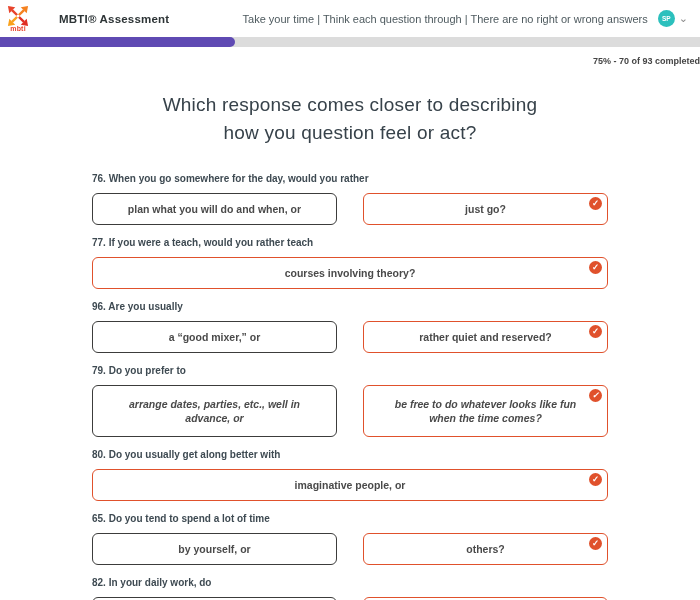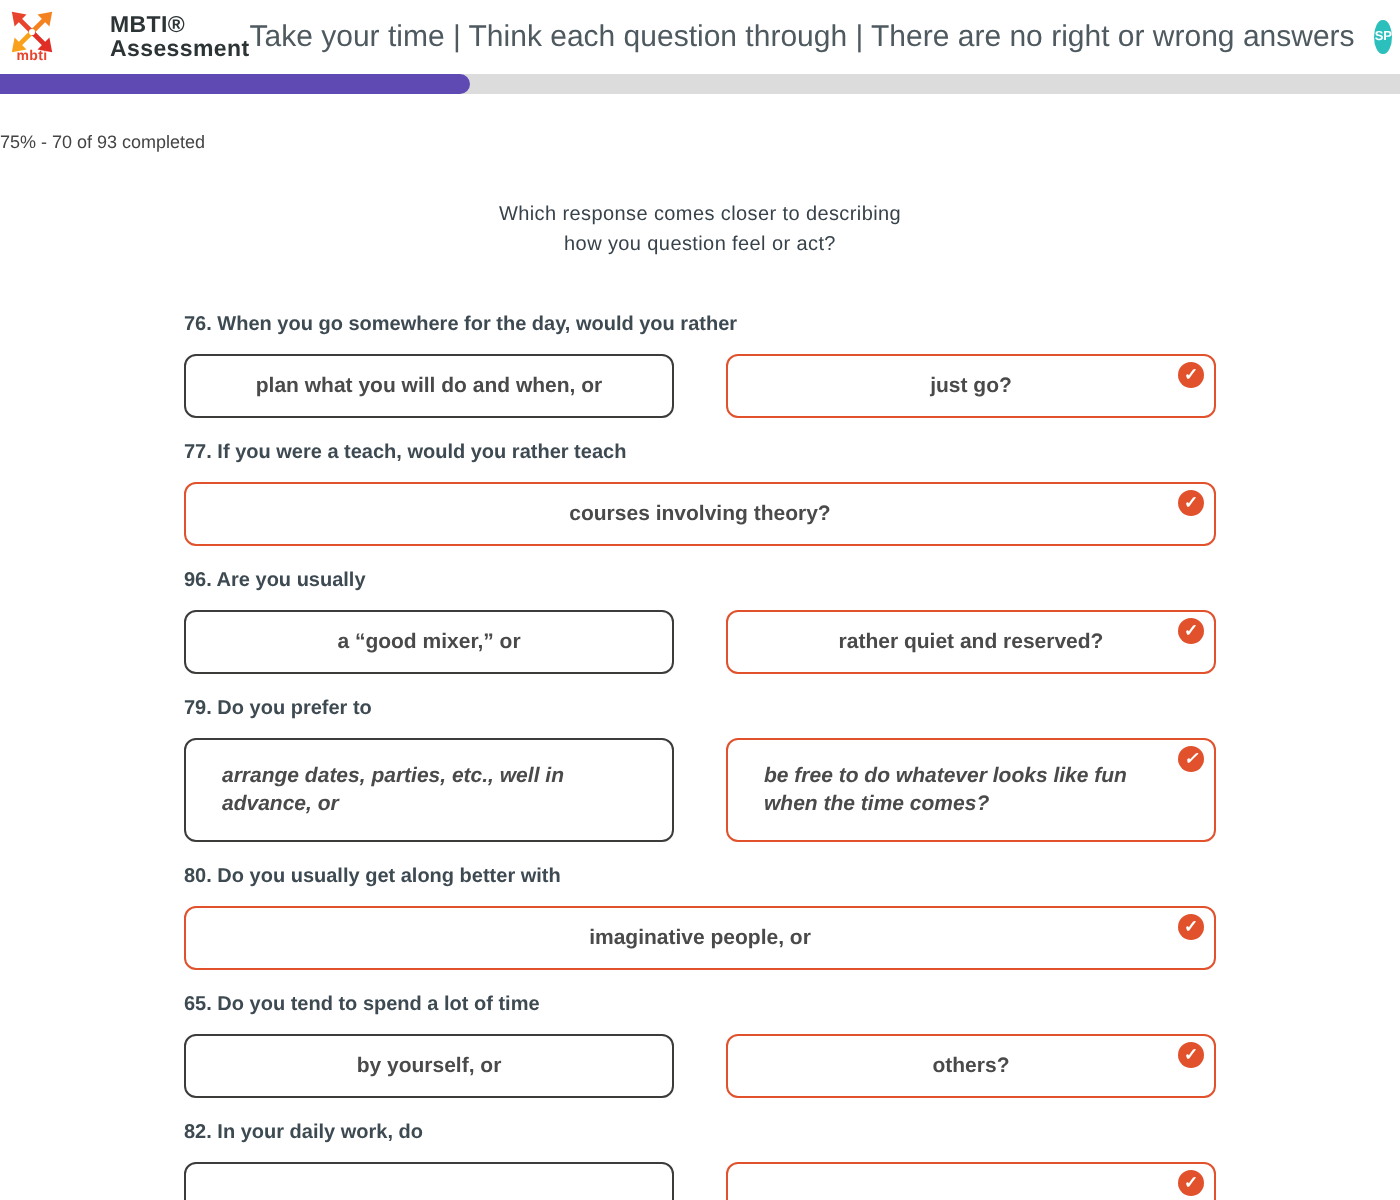--- a/index.html
+++ b/index.html
@@ -1,48 +1,48 @@
 <!DOCTYPE html>
 <html><head>
 <meta charset="utf-8">
 <style>
   * { margin: 0; padding: 0; box-sizing: border-box; }
   html, body { width: 700px; height: 600px; overflow: hidden; background: #fff;
     font-family: "Liberation Sans", sans-serif; }
 
   
-  .header { height: 37px; display: flex; align-items: center; padding: 0 12px 0 5px; background: #fff; }
+  .header { height: 37px; display: flex; align-items: center; padding: 0 12px 0 5px; background: #fff; justify-content: flex-end; }
   .logo { display: flex; flex-direction: column; align-items: center; width: 26px; margin-right: 28px; }
   .logo-word { font-size: 7px; font-weight: 700; color: #e8432c; margin-top: -2px; letter-spacing: 0.2px; }
   .app-title { font-size: 11.5px; font-weight: 600; color: #2d3436; letter-spacing: 0.2px; }
-  .tagline { margin-left: auto; font-size: 15px; color: #4e5a5f; white-space: nowrap; }
+  .tagline { margin-left: auto; font-size: 11px; color: #4e5a5f; white-space: nowrap; }
   .avatar { width: 17px; height: 17px; border-radius: 50%; background: #2cc0bd; color: #fff;
     font-size: 6.5px; font-weight: 700; display: flex; align-items: center; justify-content: center;
     margin-left: 10px; cursor: pointer; }
   .chev { font-size: 11px; color: #8a8a8a; margin-left: 4px; line-height: 0.5; cursor: pointer; }
 
   
   .progress-track { width: 100%; height: 10px; background: #dcdcdc; position: relative; }
   .progress-fill { height: 100%; background: #5f4ab3; border-radius: 0 10px 10px 0; }
-  .progress-label { text-align: left; font-size: 9px; font-weight: 400; color: #444; margin-top: 19px; }
+  .progress-label { text-align: right; font-size: 9px; font-weight: 700; color: #444; margin-top: 9px; }
 
   
-  .heading { text-align: center; margin-top: 25px; font-size: 10px; font-weight: 500;
+  .heading { text-align: center; margin-top: 25px; font-size: 19px; font-weight: 500;
     color: #37424a; line-height: 1.45; letter-spacing: 0.2px; }
 
   
   .questions { width: 516px; margin: 26px auto 0 auto; }
   .question { margin-bottom: 11px; }
   .q-label { font-size: 10px; font-weight: 600; color: #3e4a52; line-height: 13px; margin-bottom: 8px; }
   .q-row { display: flex; gap: 26px; }
   .option { position: relative; flex: 1; height: 32px; background: #fff;
     border: 1.5px solid #3c3c3b; border-radius: 6px; display: flex; align-items: center;
     justify-content: center; cursor: pointer; padding: 0 18px; }
   .question.tall .option { height: 52px; font-style: italic; }
-  .opt-label { font-size: 10.5px; font-weight: 600; color: #4a4a4a; line-height: 1.35; text-align: left; }
+  .opt-label { font-size: 10.5px; font-weight: 600; color: #4a4a4a; line-height: 1.35; text-align: center; }
   .option.selected { border-color: #e0512c; }
   .option.selected .opt-label { font-weight: 700; }
   .check-badge { display: none; position: absolute; top: 3px; right: 5px; width: 13px; height: 13px;
     border-radius: 50%; background: #e0512c; color: #fff; font-size: 8.5px; font-weight: 700;
     line-height: 13px; text-align: center; }
   .option.selected .check-badge { display: block; }
 </style>
 </head>
 <body>
 

